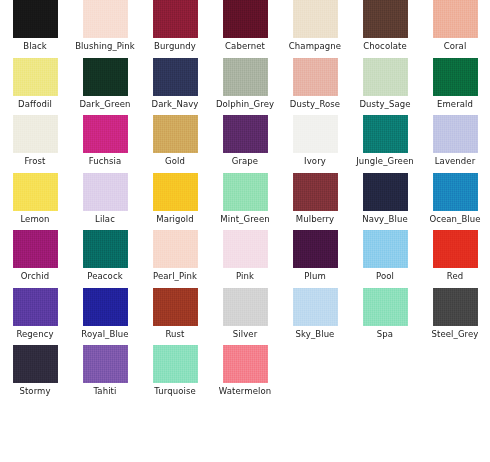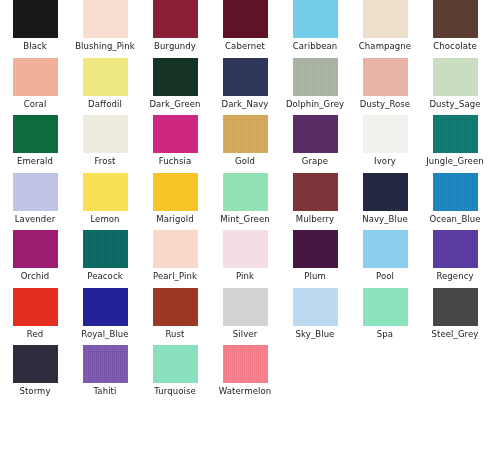--- a/index.html
+++ b/index.html
@@ -98,24 +98,20 @@
     </div>
     <div class="swatch-cell">
       <div class="swatch-chip" style="background-color: rgb(139, 29, 54);"></div>
       <span class="swatch-label">Burgundy</span>
     </div>
     <div class="swatch-cell">
       <div class="swatch-chip" style="background-color: rgb(95, 18, 40);"></div>
       <span class="swatch-label">Cabernet</span>
     </div>
     <div class="swatch-cell">
-      <div class="swatch-chip" style="background-color: rgb(115, 203, 232);"></div>
-      <span class="swatch-label">Caribbean</span>
-    </div>
-    <div class="swatch-cell">
       <div class="swatch-chip" style="background-color: rgb(236, 224, 203);"></div>
       <span class="swatch-label">Champagne</span>
     </div>
     <div class="swatch-cell">
       <div class="swatch-chip" style="background-color: rgb(91, 60, 49);"></div>
       <span class="swatch-label">Chocolate</span>
     </div>
     <div class="swatch-cell">
       <div class="swatch-chip" style="background-color: rgb(238, 176, 155);"></div>
       <span class="swatch-label">Coral</span>
@@ -174,20 +170,24 @@
     </div>
     <div class="swatch-cell">
       <div class="swatch-chip" style="background-color: rgb(192, 196, 228);"></div>
       <span class="swatch-label">Lavender</span>
     </div>
     <div class="swatch-cell">
       <div class="swatch-chip" style="background-color: rgb(246, 224, 85);"></div>
       <span class="swatch-label">Lemon</span>
     </div>
     <div class="swatch-cell">
+      <div class="swatch-chip" style="background-color: rgb(221, 207, 234);"></div>
+      <span class="swatch-label">Lilac</span>
+    </div>
+    <div class="swatch-cell">
       <div class="swatch-chip" style="background-color: rgb(246, 197, 37);"></div>
       <span class="swatch-label">Marigold</span>
     </div>
     <div class="swatch-cell">
       <div class="swatch-chip" style="background-color: rgb(147, 224, 180);"></div>
       <span class="swatch-label">Mint_Green</span>
     </div>
     <div class="swatch-cell">
       <div class="swatch-chip" style="background-color: rgb(126, 50, 57);"></div>
       <span class="swatch-label">Mulberry</span>
@@ -218,28 +218,28 @@
     </div>
     <div class="swatch-cell">
       <div class="swatch-chip" style="background-color: rgb(70, 21, 66);"></div>
       <span class="swatch-label">Plum</span>
     </div>
     <div class="swatch-cell">
       <div class="swatch-chip" style="background-color: rgb(140, 205, 236);"></div>
       <span class="swatch-label">Pool</span>
     </div>
     <div class="swatch-cell">
+      <div class="swatch-chip" style="background-color: rgb(226, 45, 31);"></div>
+      <span class="swatch-label">Red</span>
+    </div>
+    <div class="swatch-cell">
       <div class="swatch-chip" style="background-color: rgb(90, 58, 160);"></div>
       <span class="swatch-label">Regency</span>
     </div>
     <div class="swatch-cell">
-      <div class="swatch-chip" style="background-color: rgb(226, 45, 31);"></div>
-      <span class="swatch-label">Red</span>
-    </div>
-    <div class="swatch-cell">
       <div class="swatch-chip" style="background-color: rgb(33, 33, 155);"></div>
       <span class="swatch-label">Royal_Blue</span>
     </div>
     <div class="swatch-cell">
       <div class="swatch-chip" style="background-color: rgb(156, 55, 35);"></div>
       <span class="swatch-label">Rust</span>
     </div>
     <div class="swatch-cell">
       <div class="swatch-chip" style="background-color: rgb(211, 211, 211);"></div>
       <span class="swatch-label">Silver</span>

